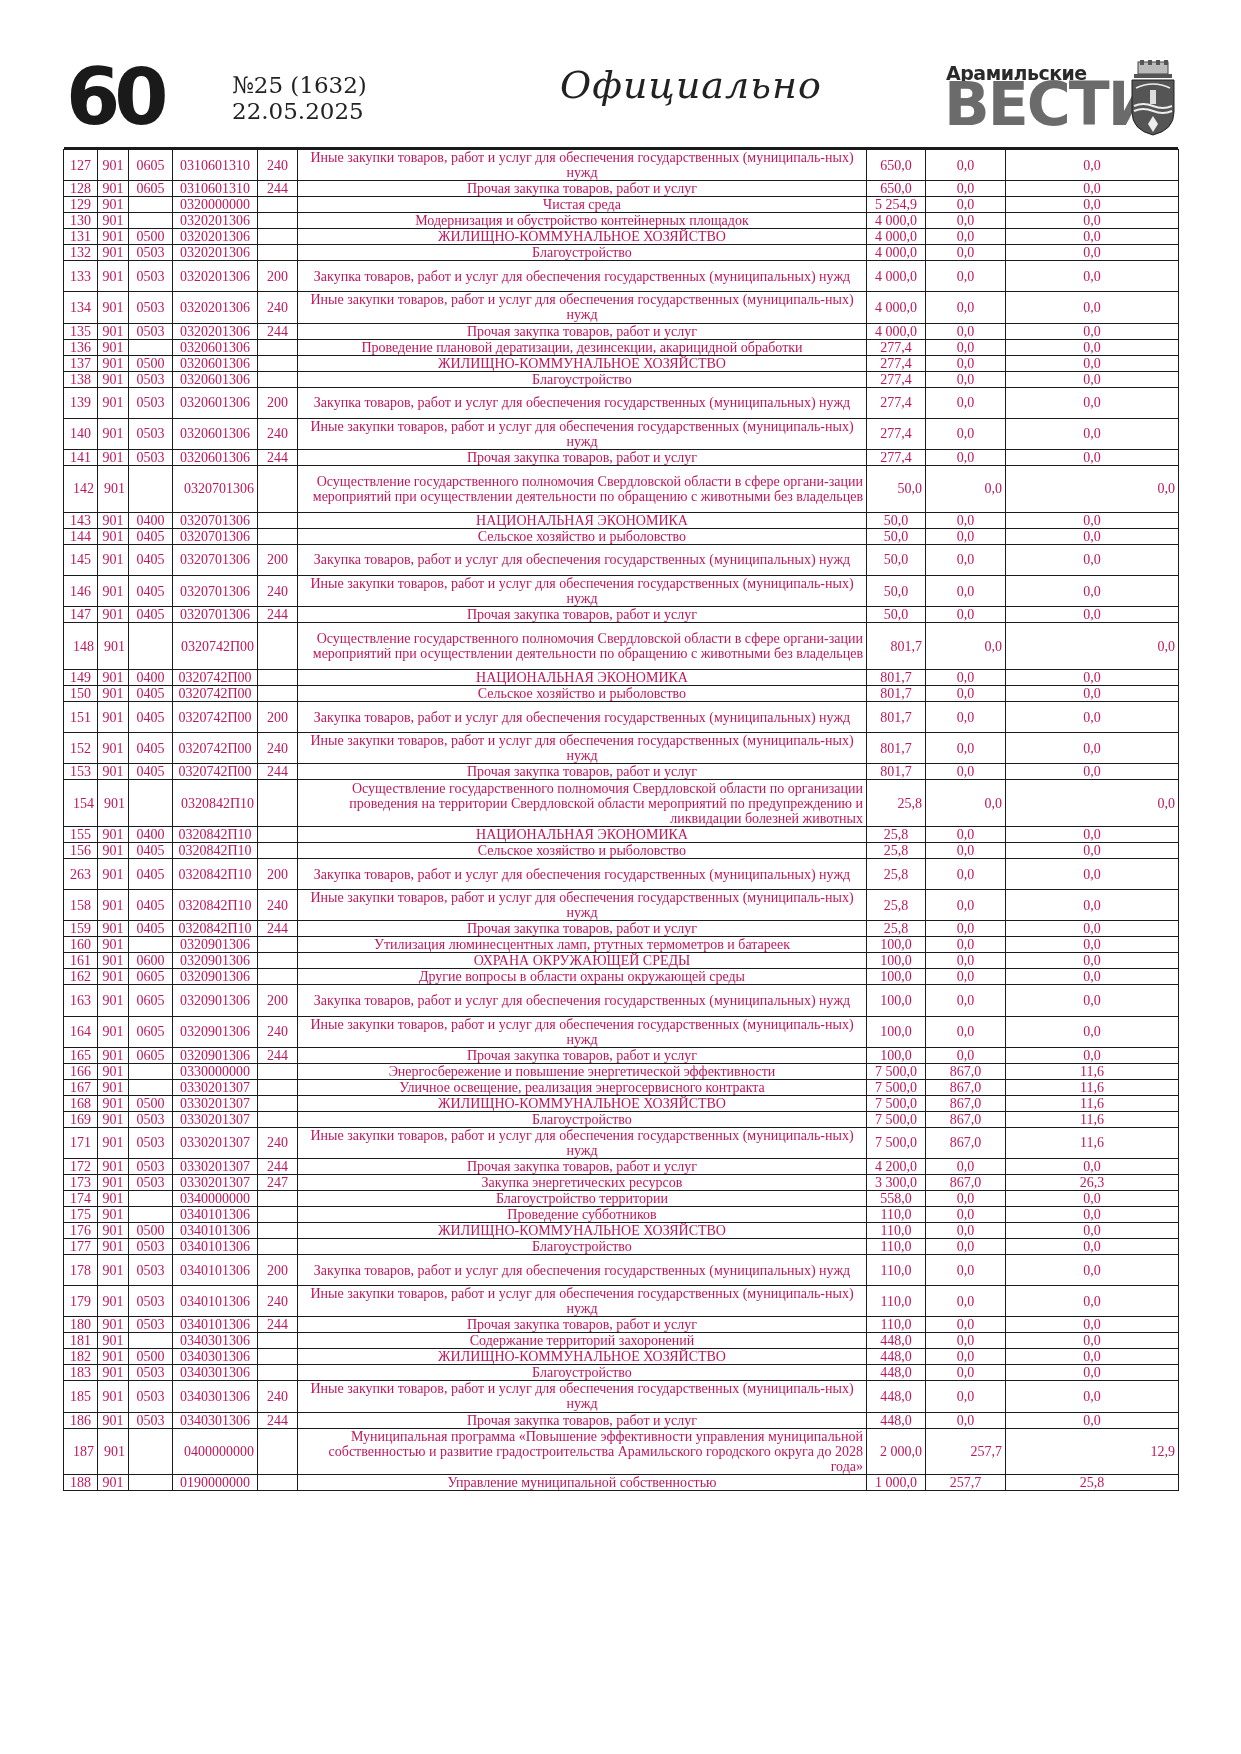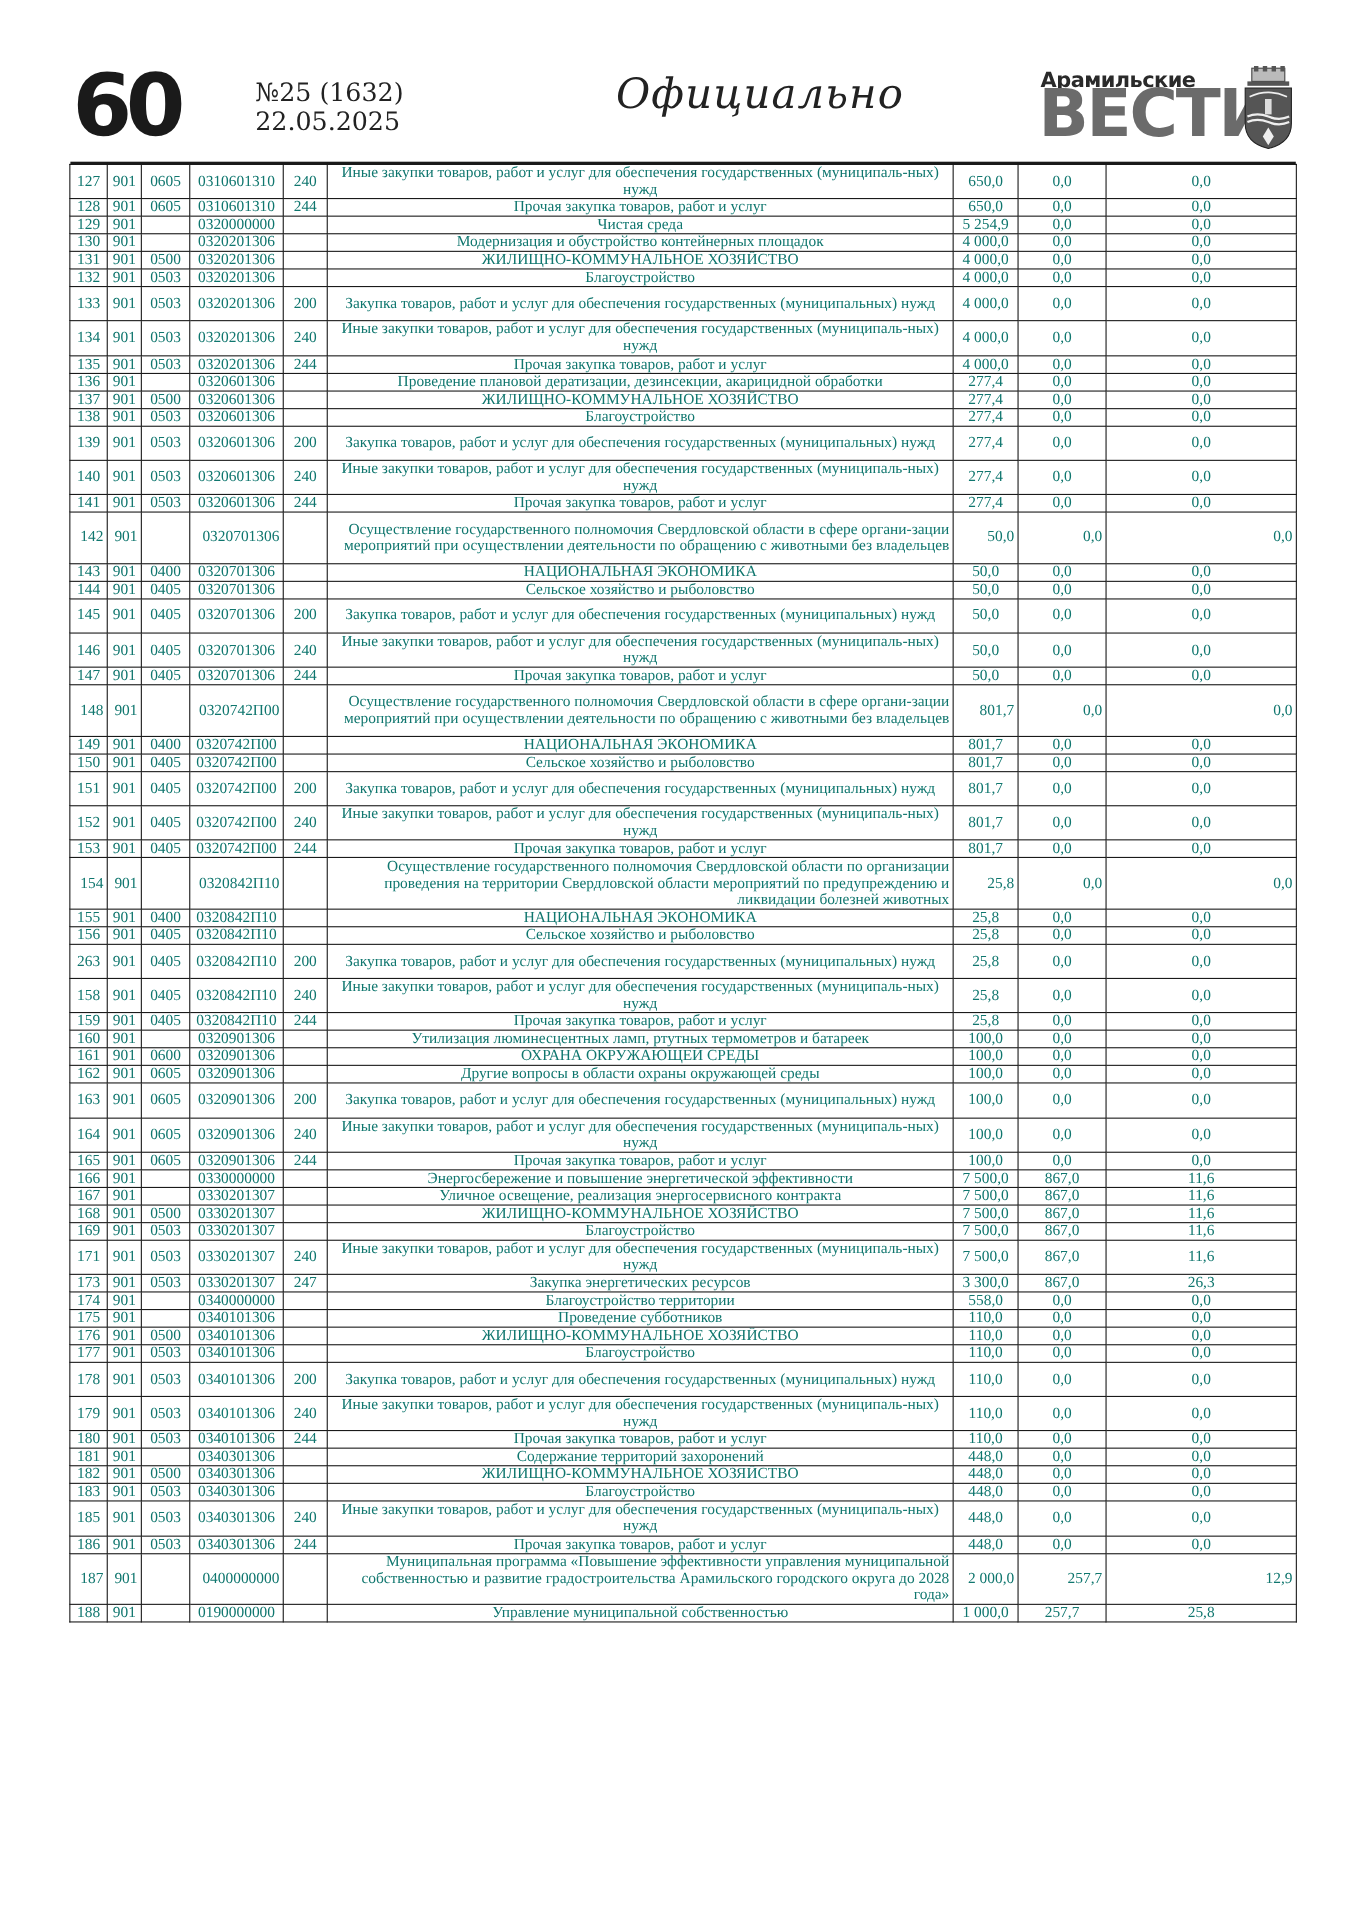--- a/index.html
+++ b/index.html
@@ -8,21 +8,21 @@
   .page-num { position:absolute; left:66px; top:58px; font-family:"DejaVu Sans", sans-serif; font-weight:bold; font-size:78px; letter-spacing:-6px; line-height:1; color:#1a1a1a; }
   .issue { position:absolute; left:208px; top:72px; font-family:"DejaVu Serif", serif; font-size:23px; line-height:26px; color:#222;margin-left:24px; }
   .section-title { position:absolute; left:560px; top:66px; font-family:"DejaVu Serif", serif; font-style:italic; font-size:38px; line-height:1; color:#222; letter-spacing:1px; }
   .brand { position:absolute; left:944px; top:62px; width:170px; height:70px; }
   .brand-top { position:absolute; left:2px; top:0; font-family:"DejaVu Sans", sans-serif; font-weight:bold; font-size:19px; color:#2a2a2a; letter-spacing:-0.5px; }
   .brand-main { position:absolute; left:0; top:18px; font-family:"DejaVu Sans", sans-serif; font-weight:bold; font-size:60px; line-height:48px; color:#6b6b6b; letter-spacing:-2px; }
   .coat { position:absolute; left:1128px; top:60px; width:50px; height:76px; }
   .rule { position:absolute; left:64px; top:147px; width:1114px; height:3px; background:#1a1a1a; }
 
   table.budget { position:absolute; left:63px; top:149px; width:1115px; border-collapse:collapse; table-layout:fixed;
-    font-family:"Liberation Serif", serif; font-size:14px; color:#0f766e; }
+    font-family:"Liberation Serif", serif; font-size:14px; color:#be185d; }
   table.budget td { border:1px solid #1a1a1a; padding:0 3px; line-height:15px; vertical-align:middle; overflow:hidden; }
   td.c-num, td.c-gr, td.c-sec, td.c-vr { text-align:center; }
   td.c-csr { text-align:center; }
   td.c-name { text-align:center; }
   td.c-v1, td.c-v2, td.c-v3 { text-align:center; }
   tr.h1 td { height:14.6px; }
   tr.h2 td { height:30.2px; }
   tr.h3 td { height:45.8px;text-align:right; }
 </style>
 </head>
@@ -547,20 +547,31 @@
         <td class="c-gr">901</td>
         <td class="c-sec">0503</td>
         <td class="c-csr">0330201307</td>
         <td class="c-vr">240</td>
         <td class="c-name">Иные закупки товаров, работ и услуг для обеспечения государственных (муниципаль-ных) нужд</td>
         <td class="c-v1">7 500,0</td>
         <td class="c-v2">867,0</td>
         <td class="c-v3">11,6</td>
       </tr>
       <tr class="h1">
+        <td class="c-num">172</td>
+        <td class="c-gr">901</td>
+        <td class="c-sec">0503</td>
+        <td class="c-csr">0330201307</td>
+        <td class="c-vr">244</td>
+        <td class="c-name">Прочая закупка товаров, работ и услуг</td>
+        <td class="c-v1">4 200,0</td>
+        <td class="c-v2">0,0</td>
+        <td class="c-v3">0,0</td>
+      </tr>
+      <tr class="h1">
         <td class="c-num">173</td>
         <td class="c-gr">901</td>
         <td class="c-sec">0503</td>
         <td class="c-csr">0330201307</td>
         <td class="c-vr">247</td>
         <td class="c-name">Закупка энергетических ресурсов</td>
         <td class="c-v1">3 300,0</td>
         <td class="c-v2">867,0</td>
         <td class="c-v3">26,3</td>
       </tr>

